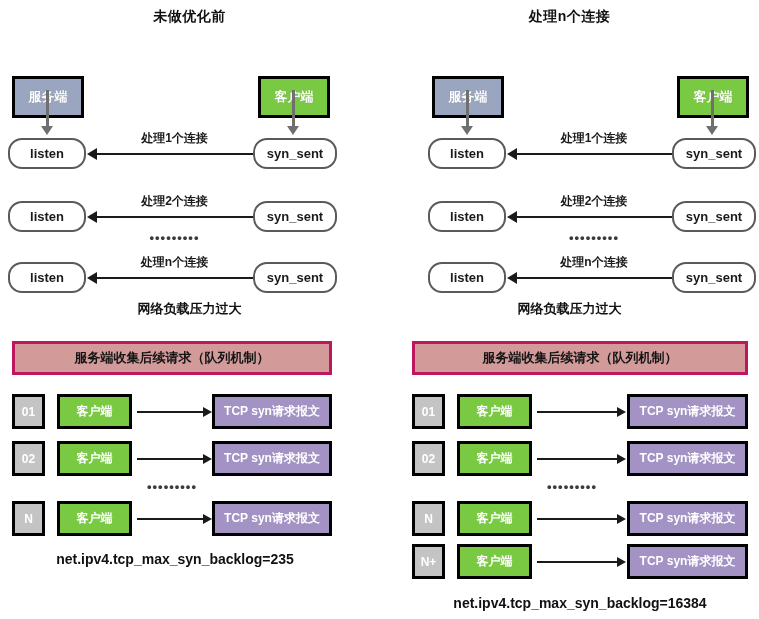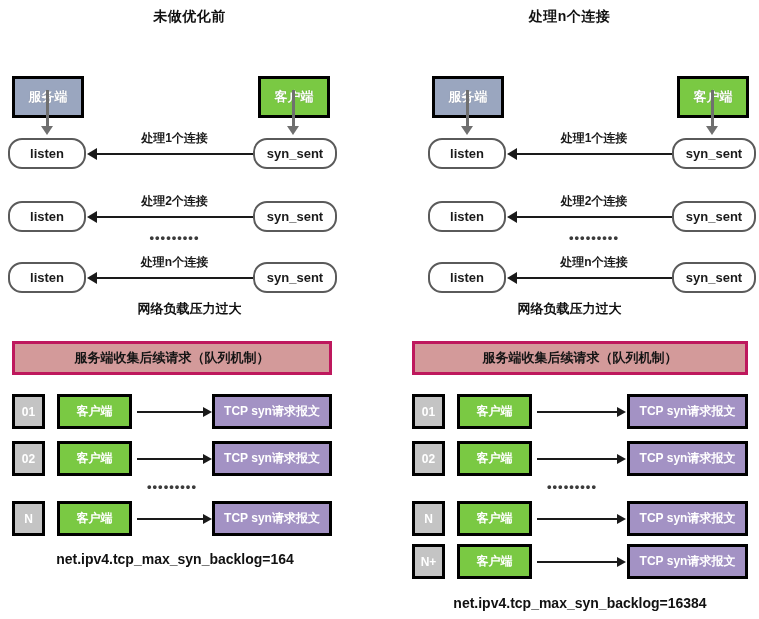--- a/index.html
+++ b/index.html
@@ -148,21 +148,21 @@
   <div class="syn-box" style="left:212px;top:441px;width:120px;height:35px;">TCP syn请求报文</div>
 
   <div class="ellipsis" style="left:132px;top:479px;width:80px;">•••••••••</div>
 
   <div class="idx-box" style="left:12px;top:501px;width:33px;height:35px;">N</div>
   <div class="cli-box" style="left:57px;top:501px;width:75px;height:35px;">客户端</div>
   <div class="hline" style="left:137px;top:518px;width:66px;"></div>
   <div class="harrow-right" style="left:203px;top:514px;"></div>
   <div class="syn-box" style="left:212px;top:501px;width:120px;height:35px;">TCP syn请求报文</div>
 
-  <div class="caption" style="left:0px;top:551px;width:350px;">net.ipv4.tcp_max_syn_backlog=164</div>
+  <div class="caption" style="left:0px;top:551px;width:350px;">net.ipv4.tcp_max_syn_backlog=235</div>
 </div>
 
 <div class="panel" id="panel-right">
 
   <div class="panel-title">处理n个连接</div>
 
   <div class="devbox dev-server" style="left:52px;top:48px;width:72px;height:42px;">服务端</div>
   <div class="devbox dev-client" style="left:297px;top:48px;width:72px;height:42px;">客户端</div>
 
   <div class="vline" style="left:86px;top:90px;height:38px;"></div>

